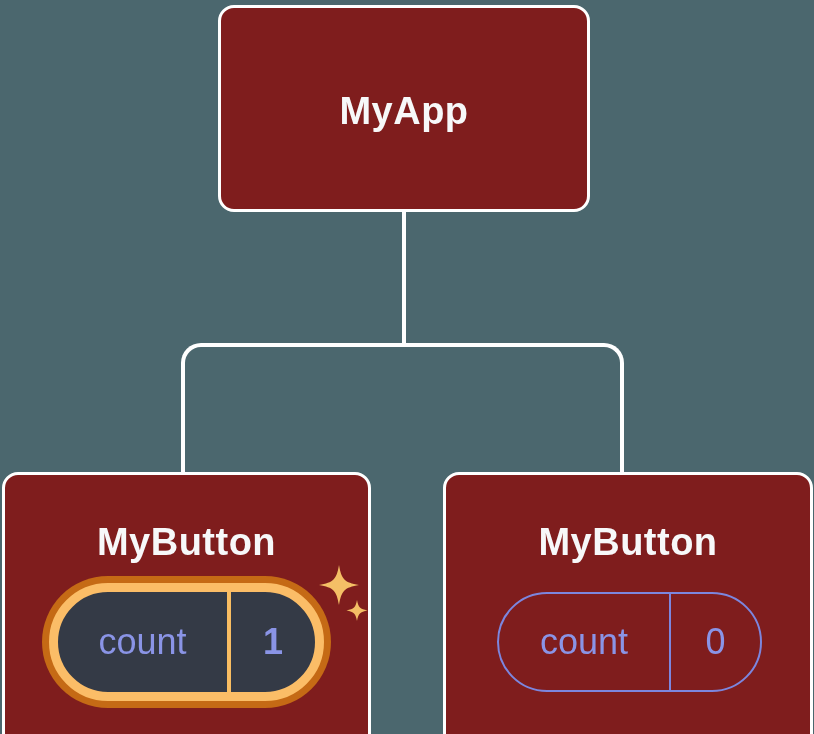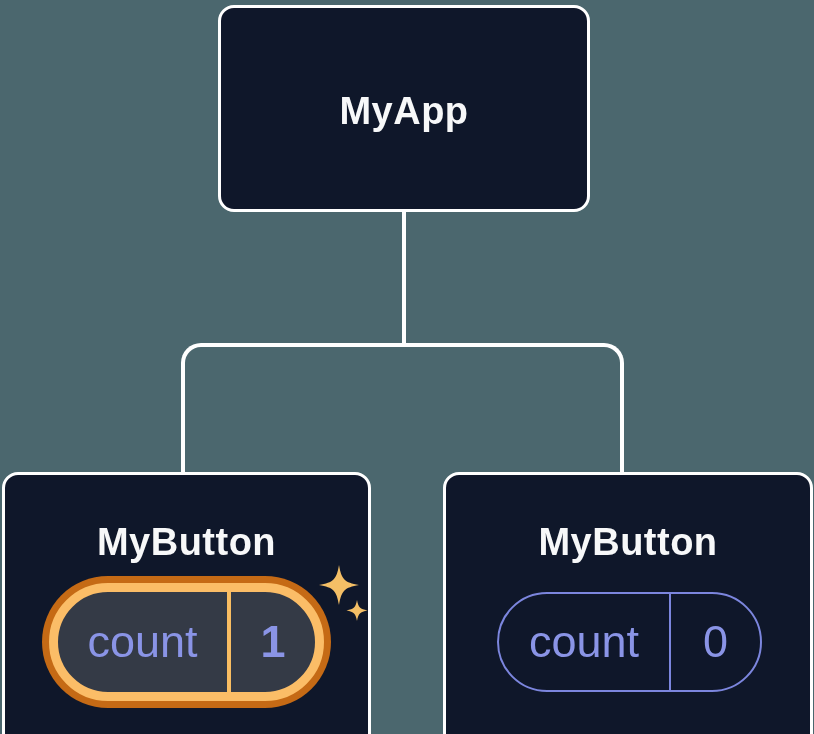--- a/index.html
+++ b/index.html
@@ -15,40 +15,40 @@
   }
   .bracket{
     position:absolute;left:181px;top:343px;width:443px;height:129px;
     box-sizing:border-box;
     border:4px solid #FFFFFF;border-bottom:none;
     border-radius:20px 20px 0 0;
   }
   
   .card{
     position:absolute;box-sizing:border-box;
-    background:#0f172a;border:3px solid #FFFFFF;border-radius:16px;
+    background:#7f1d1d;border:3px solid #FFFFFF;border-radius:16px;
   }
   .card-root{
     left:218px;top:5px;width:372px;height:207px;
     display:flex;align-items:center;justify-content:center;padding-top:6px;
   }
   .card-child{top:472px;width:369px;height:320px;}
   .card-left{left:2px;}
   .card-right{left:443px;width:370px;}
   .node-title{
     color:#F7F8F9;font-size:38px;font-weight:600;letter-spacing:.5px;
   }
   .child-title{
     position:absolute;top:46px;left:0;right:0;text-align:center;
   }
   
   .pill{
     position:absolute;box-sizing:border-box;border-radius:999px;
     display:flex;align-items:stretch;
-    color:#8A94E6;font-size:45px;
+    color:#8A94E6;font-size:36px;
   }
   .pill-hot{
     left:44px;top:108px;width:275px;height:118px;
     background:#343A46;
     border:9px solid #FBBD67;
     box-shadow:0 0 0 7px #C56A15;
   }
   .pill-hot .cell-label{width:173px;border-right:4px solid #F9BD62;}
   .pill-default{
     left:51px;top:117px;width:265px;height:100px;

